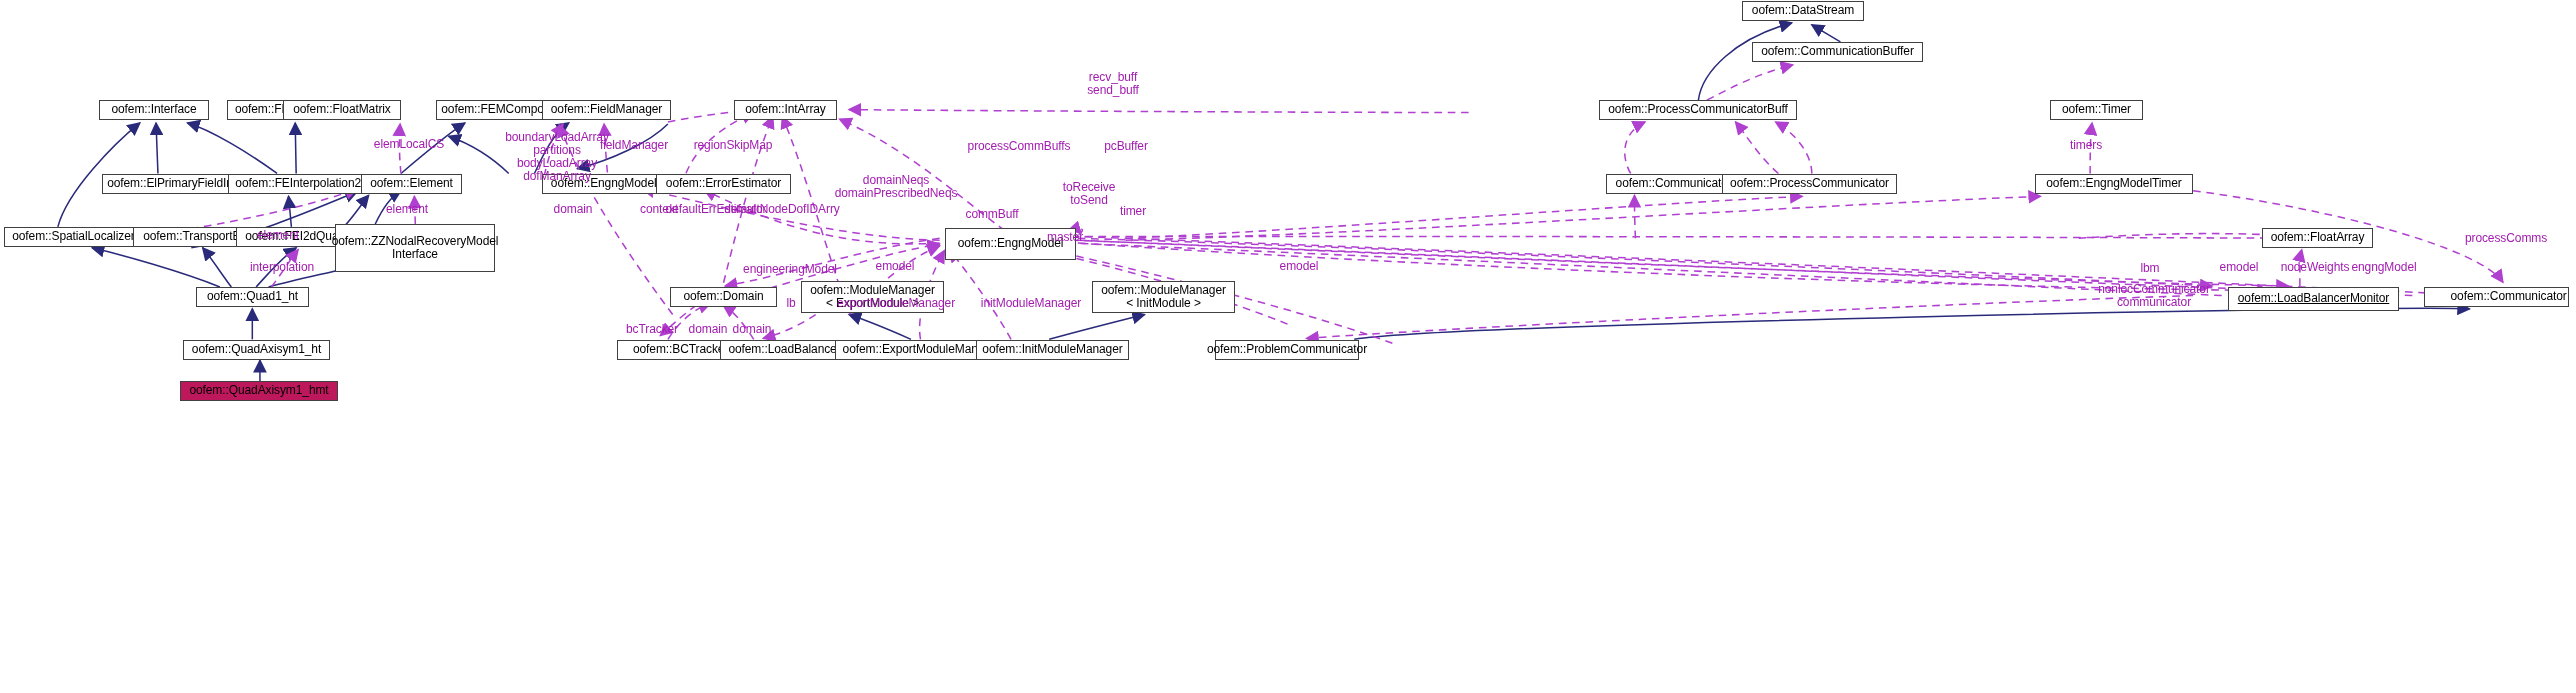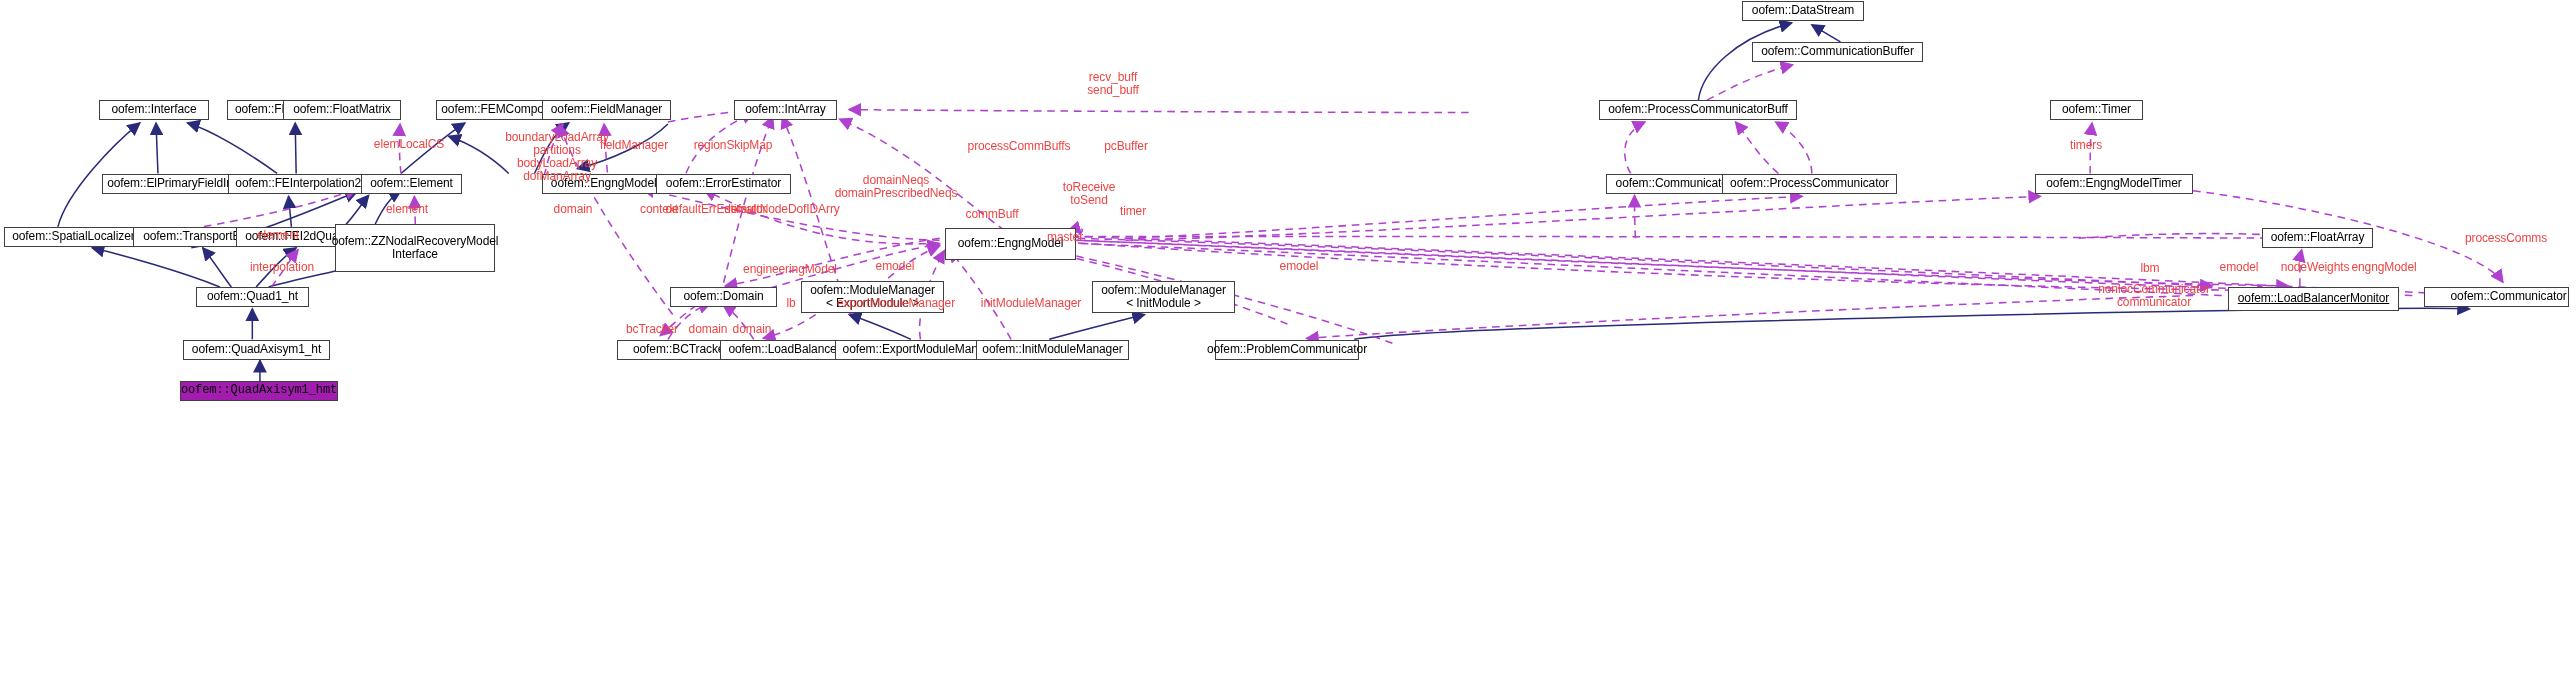--- a/index.html
+++ b/index.html
@@ -35,28 +35,27 @@
     line-height: 13.4px;
     display: flex;
     align-items: center;
     justify-content: center;
     text-align: center;
     white-space: pre-line;
     padding: 1px 3.8px;
     letter-spacing: -0.1px;
   }
   .node.highlight {
-    background: #a21caf;
-    font-family: Liberation Mono, monospace;
+    background: #be185d;
   }
   .edge-label {
     position: absolute;
     font-size: 12px;
     line-height: 13px;
-    color: #ef4444;
+    color: #a21caf;
     white-space: pre-line;
     text-align: center;
     transform: translateX(-50%);
     letter-spacing: -0.1px;
   }
   .edge-label.la-left {
     transform: translateX(0);
     text-align: left;
   }
 </style>

